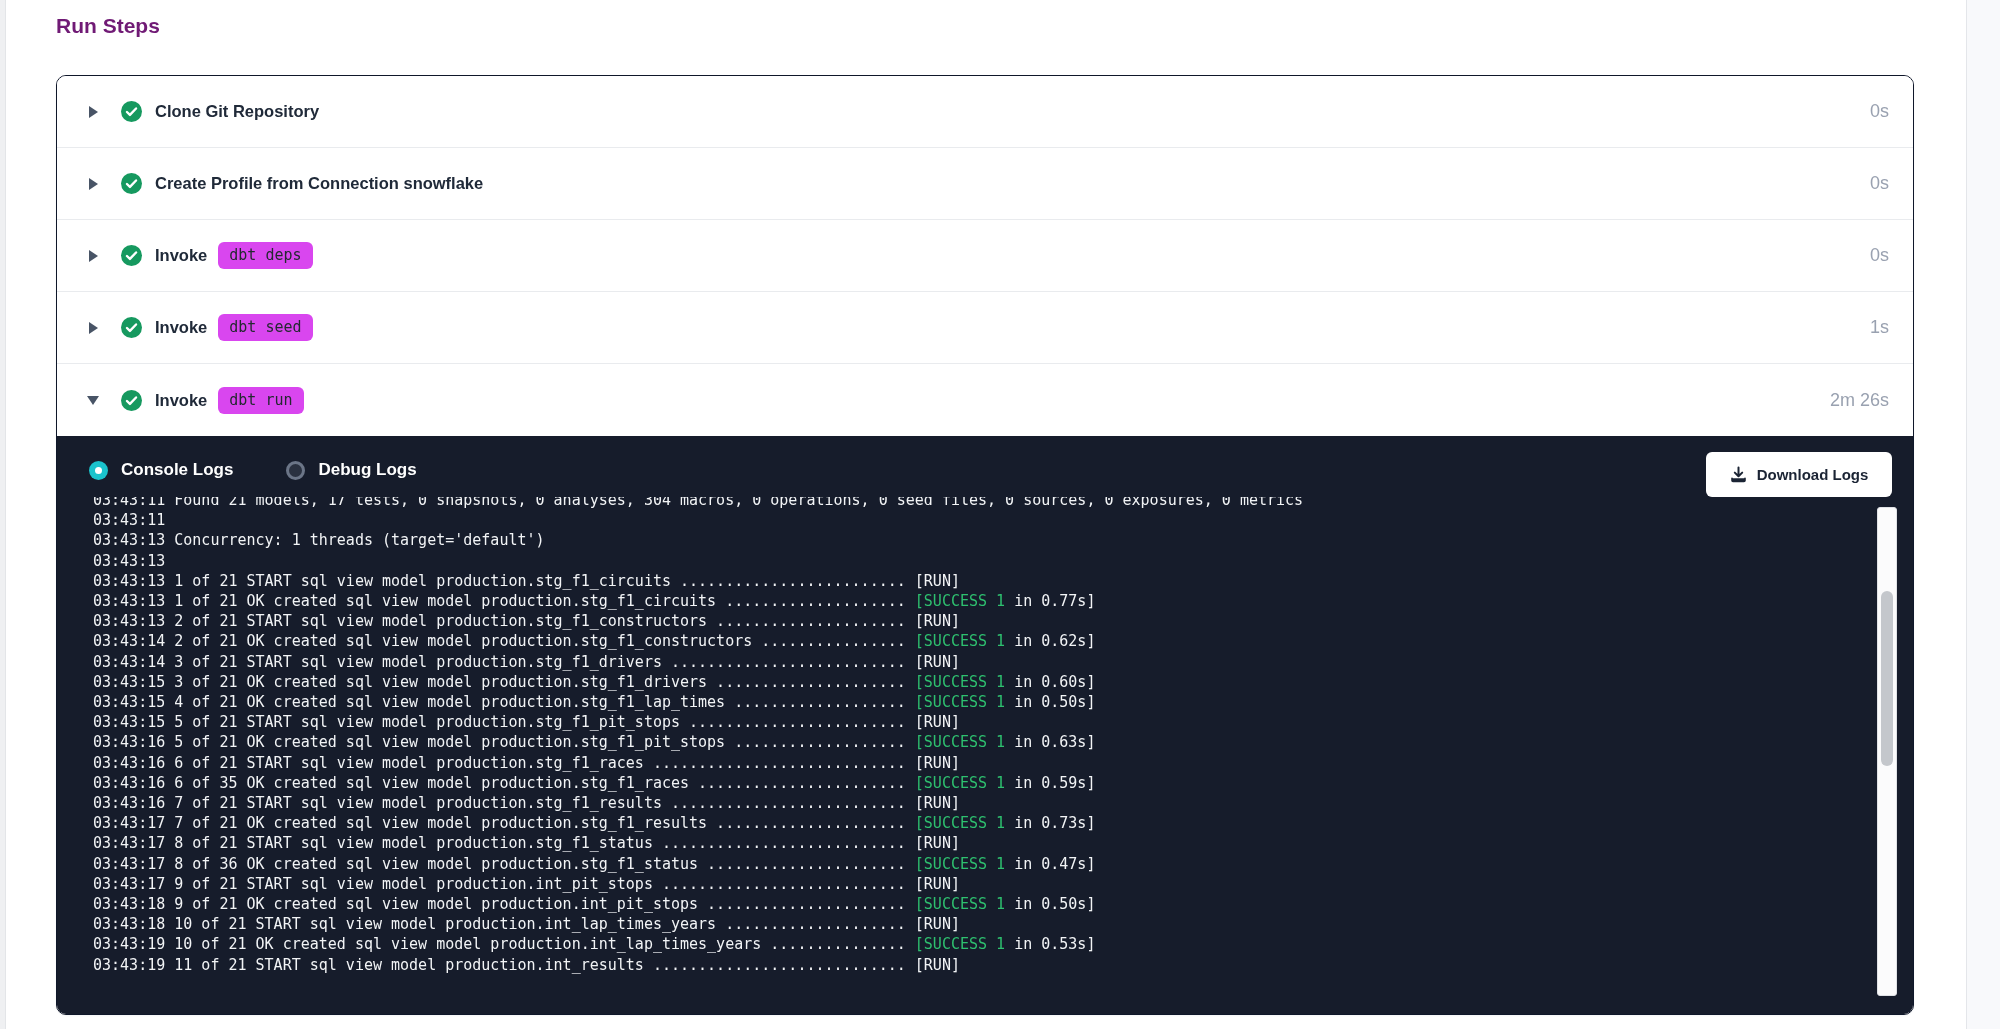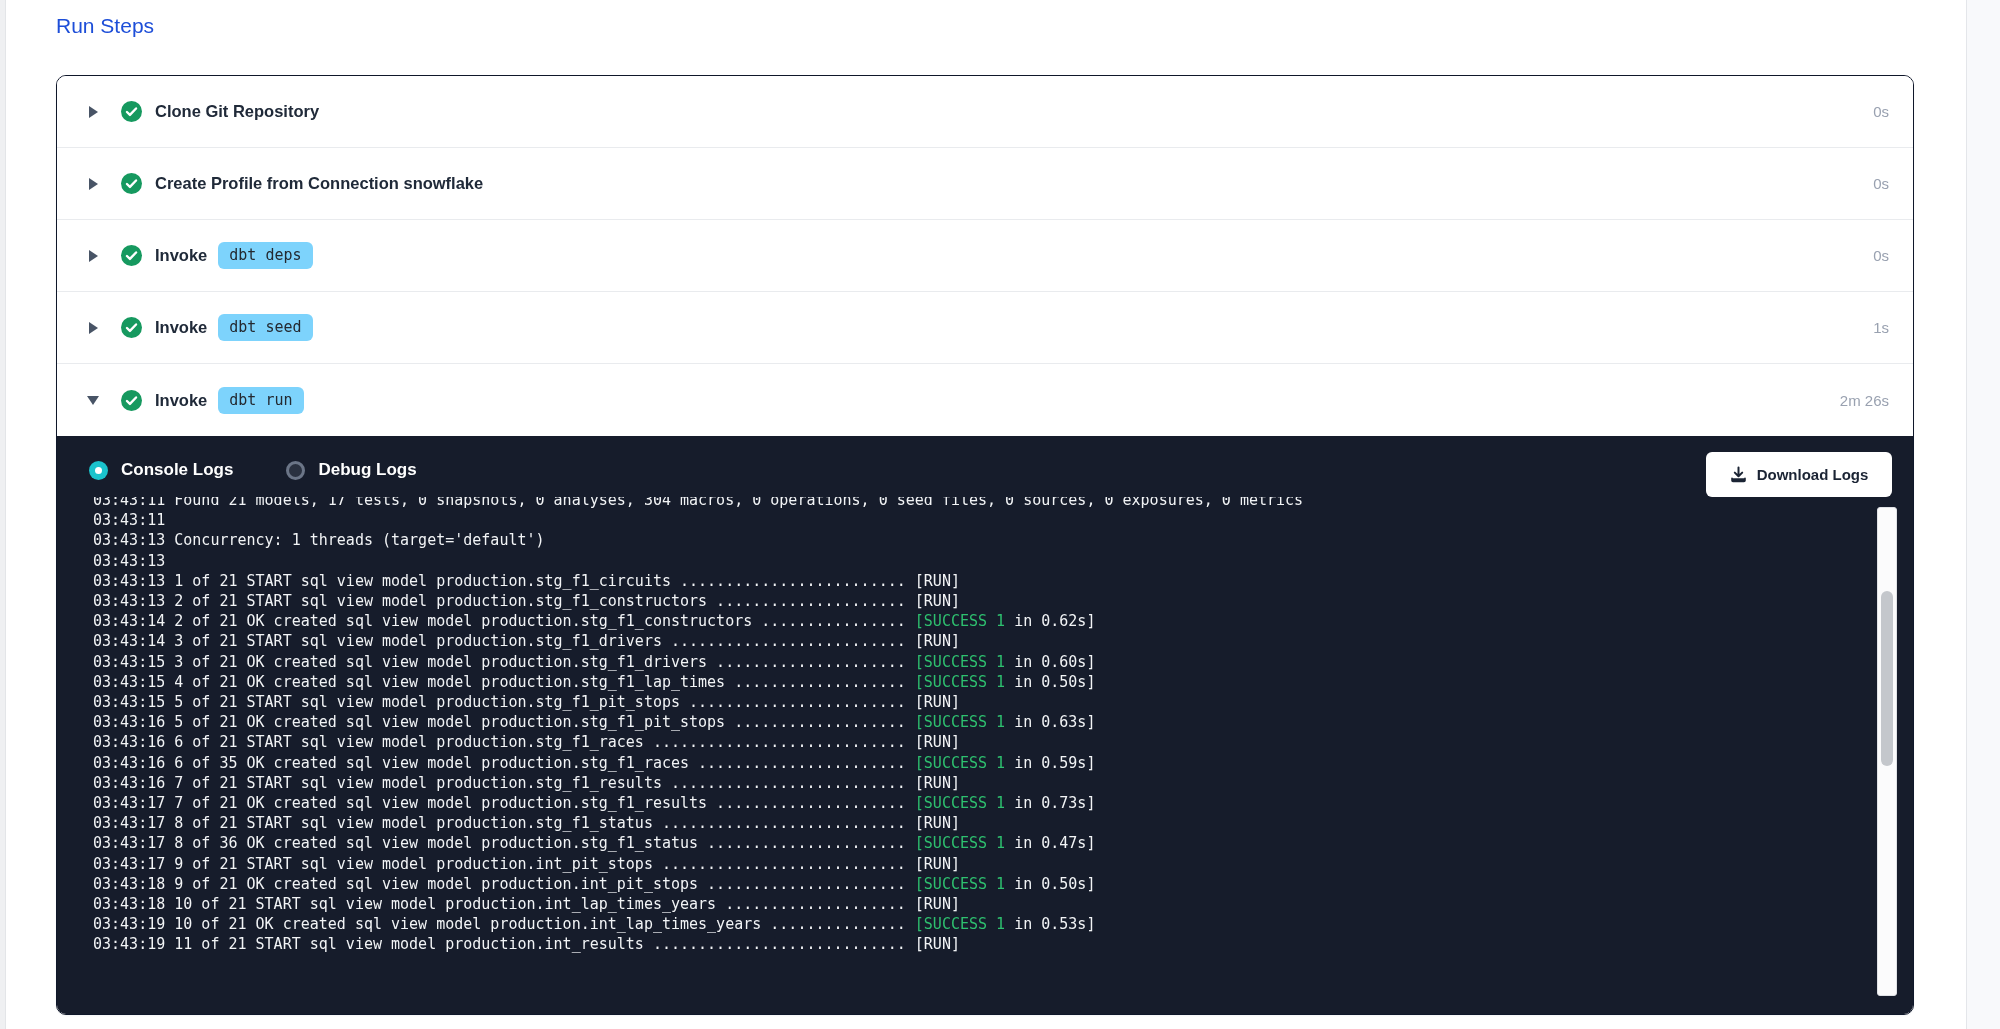--- a/index.html
+++ b/index.html
@@ -13,21 +13,21 @@
   .gutter-left {
     position: absolute; left: 0; top: 0; width: 6px; height: 1029px;
     background: #eff0f2; border-right: 1px solid #e3e5e8;
   }
   .gutter-right {
     position: absolute; right: 0; top: 0; width: 34px; height: 1029px;
     background: #f8f9fb; border-left: 1px solid #e4e6ea;
   }
   .page-title {
     position: absolute; left: 56px; top: 14px;
-    font-size: 21px; font-weight: 400; color: #1d4ed8;
+    font-size: 21px; font-weight: 700; color: #701a75;
   }
   .card {
     position: absolute; left: 56px; top: 75px; width: 1858px; height: 940px;
     background: #ffffff; border: 1px solid #0f172a; border-radius: 10px;
     box-shadow: 0 1px 2px rgba(20,30,50,0.05);
     overflow: hidden;
   }
   .step-row {
     height: 72px; display: flex; align-items: center;
     padding: 0 24px 0 29px;
@@ -45,26 +45,26 @@
   .caret-down {
     width: 0; height: 0;
     border-top: 9px solid #485466;
     border-left: 6px solid transparent;
     border-right: 6px solid transparent;
   }
   .check-circle { width: 21px; height: 21px; flex: 0 0 auto; }
   .step-label { margin-left: 13px; font-size: 16.5px; font-weight: 700; color: #202a39; }
   .cmd-chip {
     margin-left: 11px;
-    background: #7dd3fc; border-radius: 6px;
+    background: #d946ef; border-radius: 6px;
     padding: 4px 11px 5px 11px;
     font-family: "DejaVu Sans Mono", monospace;
     font-size: 15px; color: #232930; font-weight: 400;
   }
-  .step-duration { margin-left: auto; font-size: 15px; color: #99a1b0; font-weight: 400; }
+  .step-duration { margin-left: auto; font-size: 18px; color: #99a1b0; font-weight: 400; }
 
   .log-panel {
     position: relative;
     height: 580px;
     background: #161c2b;
   }
   .radio-row {
     position: absolute; left: 32px; top: 24px;
     display: flex; align-items: center; gap: 0;
   }
@@ -211,20 +211,21 @@
       <span>Download Logs</span>
     </button>
 
     <div class="log-viewport">
       <div class="log-scroll">
           <div class="log-line"><span>03:43:11 Found 21 models, 17 tests, 0 snapshots, 0 analyses, 304 macros, 0 operations, 0 seed files, 0 sources, 0 exposures, 0 metrics</span></div>
           <div class="log-line"><span>03:43:11</span></div>
           <div class="log-line"><span>03:43:13 Concurrency: 1 threads (target='default')</span></div>
           <div class="log-line"><span>03:43:13</span></div>
           <div class="log-line"><span>03:43:13 1 of 21 START sql view model production.stg_f1_circuits ......................... </span><span>[RUN]</span></div>
+          <div class="log-line"><span>03:43:13 1 of 21 OK created sql view model production.stg_f1_circuits .................... </span><span class="ok">[SUCCESS 1</span><span> in 0.77s]</span></div>
           <div class="log-line"><span>03:43:13 2 of 21 START sql view model production.stg_f1_constructors ..................... </span><span>[RUN]</span></div>
           <div class="log-line"><span>03:43:14 2 of 21 OK created sql view model production.stg_f1_constructors ................ </span><span class="ok">[SUCCESS 1</span><span> in 0.62s]</span></div>
           <div class="log-line"><span>03:43:14 3 of 21 START sql view model production.stg_f1_drivers .......................... </span><span>[RUN]</span></div>
           <div class="log-line"><span>03:43:15 3 of 21 OK created sql view model production.stg_f1_drivers ..................... </span><span class="ok">[SUCCESS 1</span><span> in 0.60s]</span></div>
           <div class="log-line"><span>03:43:15 4 of 21 OK created sql view model production.stg_f1_lap_times ................... </span><span class="ok">[SUCCESS 1</span><span> in 0.50s]</span></div>
           <div class="log-line"><span>03:43:15 5 of 21 START sql view model production.stg_f1_pit_stops ........................ </span><span>[RUN]</span></div>
           <div class="log-line"><span>03:43:16 5 of 21 OK created sql view model production.stg_f1_pit_stops ................... </span><span class="ok">[SUCCESS 1</span><span> in 0.63s]</span></div>
           <div class="log-line"><span>03:43:16 6 of 21 START sql view model production.stg_f1_races ............................ </span><span>[RUN]</span></div>
           <div class="log-line"><span>03:43:16 6 of 35 OK created sql view model production.stg_f1_races ....................... </span><span class="ok">[SUCCESS 1</span><span> in 0.59s]</span></div>
           <div class="log-line"><span>03:43:16 7 of 21 START sql view model production.stg_f1_results .......................... </span><span>[RUN]</span></div>

